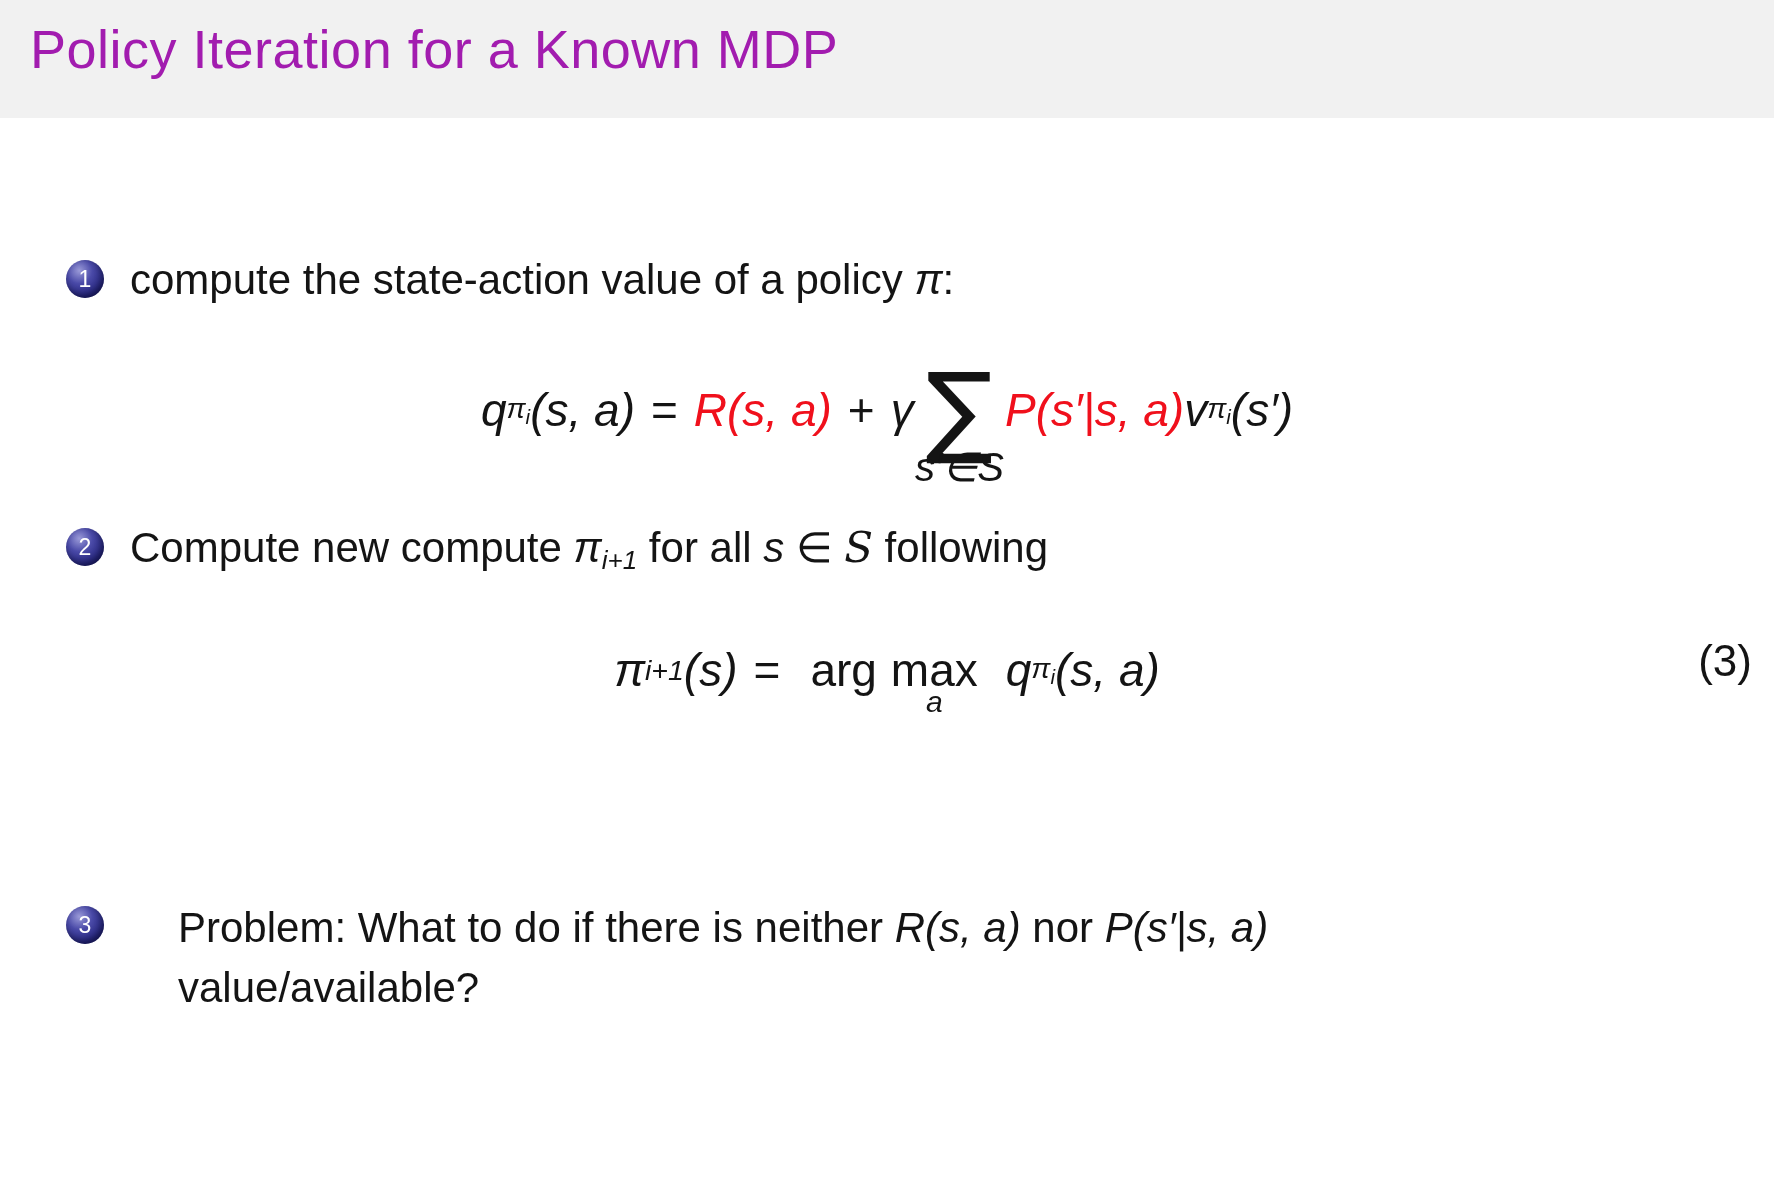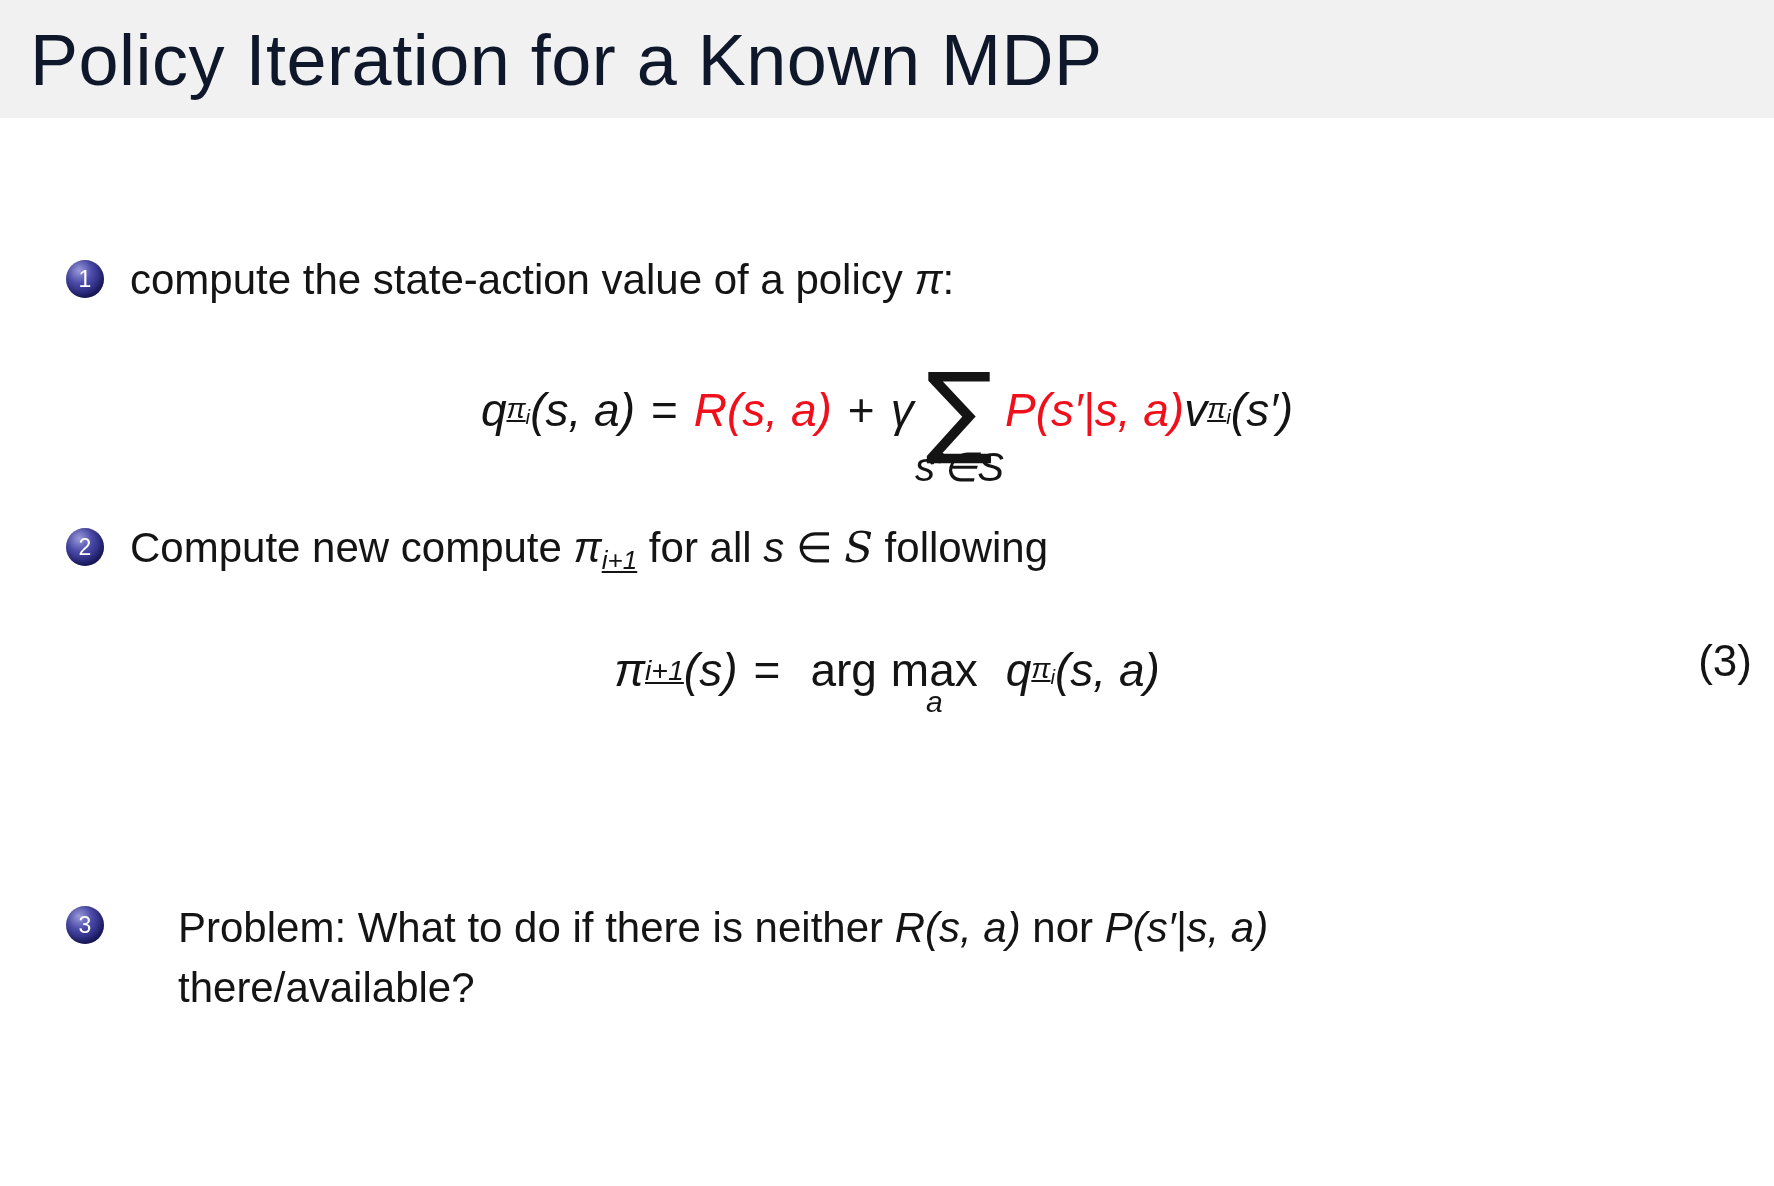--- a/index.html
+++ b/index.html
@@ -13,21 +13,21 @@
   }
   .slide{position:absolute;inset:0;}
 
   
   .header{
     position:absolute;top:0;left:0;width:100%;height:118px;
     background:#f1f1f1;
   }
   .title{
     position:absolute;left:30px;top:14px;
-    font-size:72px;line-height:1.3;color:#0f172a;
+    font-size:54px;line-height:1.3;color:#a21caf;
     letter-spacing:0.5px;
   }
 
   
   .item{
     position:absolute;left:66px;
     display:flex;align-items:flex-start;
     font-size:42px;line-height:56px;
   }
   .badge{
@@ -35,21 +35,21 @@
     border-radius:50%;
     background:radial-gradient(circle at 35% 28%, #9a9ad8 0%, #4a4aa8 35%, #23237a 72%, #141457 100%);
     box-shadow:inset -2px -3px 6px rgba(0,0,0,.35);
     color:#ffffff;font-size:23px;
     display:flex;align-items:center;justify-content:center;
   }
   .item-text{white-space:nowrap;}
   .item3-text{white-space:normal;width:1420px;line-height:60px;margin-left:48px;}
   .mi{font-style:italic;}
   .mcal{font-family:"DejaVu Serif", serif;font-style:italic;}
-  .msub{font-size:0.62em;font-style:italic;vertical-align:-0.25em;letter-spacing:0;text-decoration:underline;}
+  .msub{font-size:0.62em;font-style:italic;vertical-align:-0.25em;letter-spacing:0;}
   .msubsub{font-size:0.72em;font-style:italic;vertical-align:-0.28em;}
   .red{color:#f0101c;}
 
   
   .equation{
     position:absolute;left:0;width:100%;
     display:flex;justify-content:center;align-items:center;
     font-size:46px;
   }
   .eq1{top:335px;height:150px;}
@@ -123,16 +123,16 @@
     </span>
     <span class="thin"></span>
     <span class="mi">q</span>
       <span class="msub"><span>π</span><span class="msubsub">i</span></span>
       <span class="mi">(s, a)</span>
   </div>
   <div class="eqno">(3)</div>
 
   <div class="item" style="top:898px;">
     <div class="badge">3</div>
-    <div class="item-text item3-text"><span>Problem: What to do if there is neither </span><span class="mi">R(s, a)</span><span> nor </span><span class="mi">P(s′|s, a)</span><br><span>there/available?</span></div>
+    <div class="item-text item3-text"><span>Problem: What to do if there is neither </span><span class="mi">R(s, a)</span><span> nor </span><span class="mi">P(s′|s, a)</span><br><span>value/available?</span></div>
   </div>
 
 </div>
 
 </body></html>

